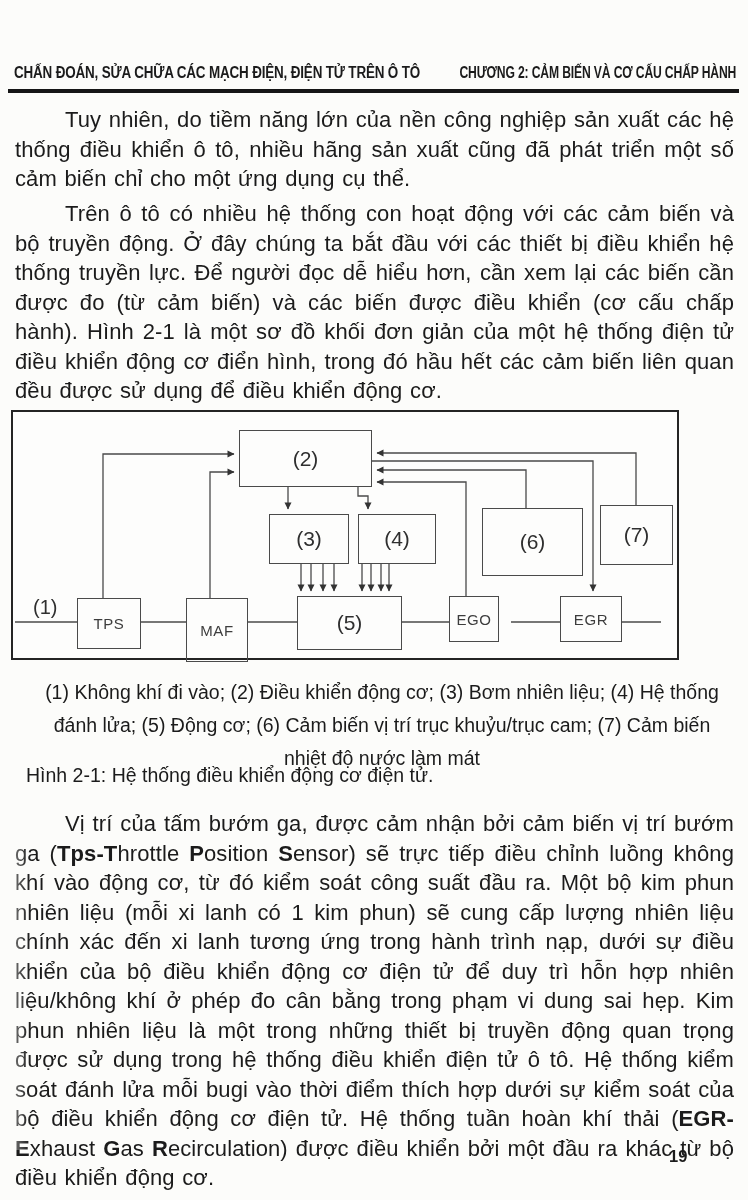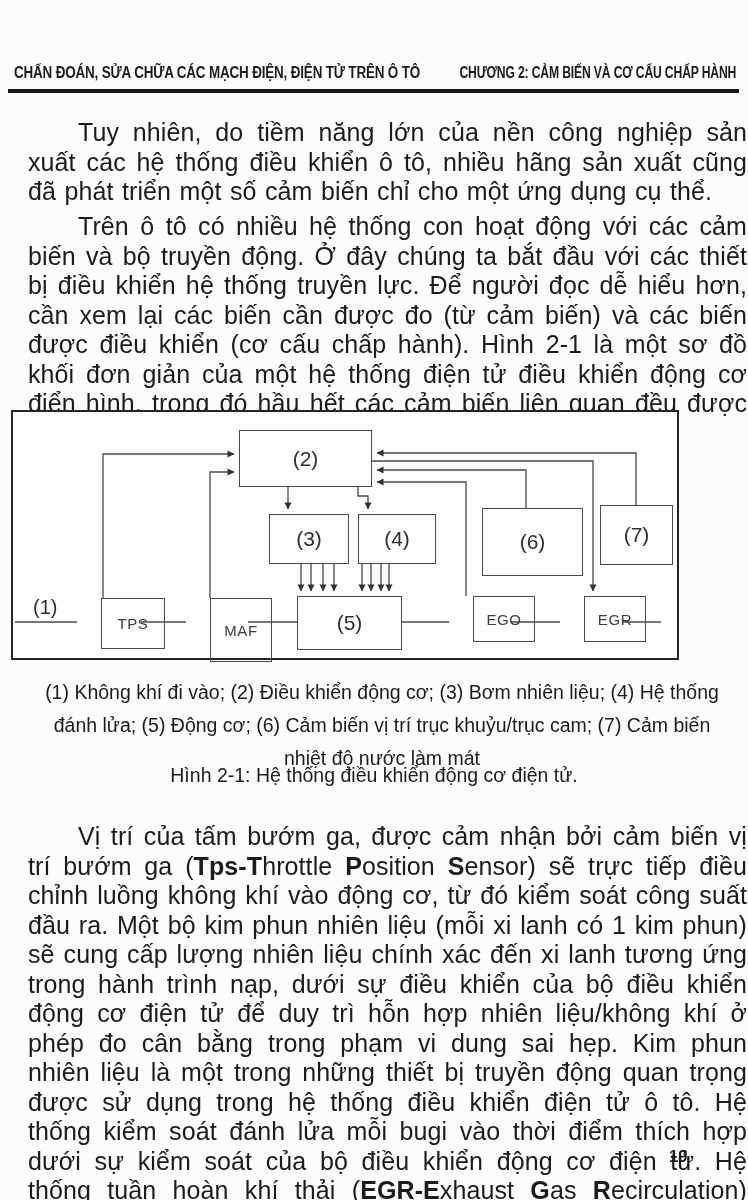--- a/index.html
+++ b/index.html
@@ -18,50 +18,50 @@
     transform:scaleX(.84); transform-origin:0 50%;
   }
   .h-right{
     position:absolute; right:12px; top:64px; font-size:16px; font-weight:700;
     letter-spacing:-.2px; white-space:nowrap;
     transform:scaleX(.76); transform-origin:100% 50%;
   }
   .rule{position:absolute; left:8px; top:89px; width:731px; height:4px; background:var(--rule);}
   
   .para{
-    position:absolute; left:12px; width:719px; margin:16px;
-    font-size:25px; line-height:29.5px; text-align:justify;
+    position:absolute; left:12px; width:719px; margin:3px;
+    font-size:22px; line-height:29.5px; text-align:justify;
     word-spacing:1.4px; letter-spacing:.1px;
   }
   .para b{font-weight:700;}
   .p1{top:102px; text-indent:50px;}
   .p2{top:196px; text-indent:50px;}
   .p3{top:806px; text-indent:50px;}
   
   .diagram{
     position:absolute; left:11px; top:410px; width:668px; height:250px;
     margin:0; box-sizing:border-box; border:2px solid #242424; background:#fdfdfc;
   }
   .diagram svg{position:absolute; left:0; top:0; display:block;}
   .dbox{
     position:absolute; box-sizing:border-box; border:1.5px solid var(--line);
     display:flex; align-items:center; justify-content:center;
     background:transparent; color:#2f2f2f;
   }
   .dbox.num{font-size:21px;}
-  .dbox.abbr{font-size:15px; letter-spacing:.6px; color:#3d3d3d;margin-left:24px;}
+  .dbox.abbr{font-size:15px; letter-spacing:.6px; color:#3d3d3d;}
   .input-label{position:absolute; left:20px; top:184px; font-size:20px; color:#2f2f2f;}
   
   .caption{
     position:absolute; left:26px; top:668px; width:696px; margin:8px;
     text-align:center; font-size:19.5px; line-height:33px;
   }
   .fig-title{
     position:absolute; left:26px; top:764px; width:696px; margin:0;
-    text-align:center; font-size:19.5px;
+    font-size:19.5px;
   }
   .pagenum{position:absolute; left:669px; top:1147px; font-size:16.5px; font-weight:700;}
   
   .fade{
     position:absolute; left:0; top:800px; width:30px; height:350px; pointer-events:none;
     background:linear-gradient(90deg, rgba(252,252,250,.7), rgba(252,252,250,0));
   }
 </style>
 </head>
 <body>
@@ -120,21 +120,21 @@
     <span class="input-label">(1)</span>
 
     <div class="dbox num" style="left:226px;top:18px;width:133px;height:57px;">(2)</div>
     <div class="dbox num" style="left:256px;top:102px;width:80px;height:50px;">(3)</div>
     <div class="dbox num" style="left:345px;top:102px;width:78px;height:50px;">(4)</div>
     <div class="dbox num" style="left:469px;top:96px;width:101px;height:68px;">(6)</div>
     <div class="dbox num" style="left:587px;top:93px;width:73px;height:60px;">(7)</div>
     <div class="dbox abbr" style="left:64px;top:186px;width:64px;height:51px;">TPS</div>
     <div class="dbox abbr" style="left:173px;top:186px;width:62px;height:64px;">MAF</div>
     <div class="dbox num" style="left:284px;top:184px;width:105px;height:54px;">(5)</div>
-    <div class="dbox abbr" style="left:436px;top:184px;width:62px;height:46px;">EGO</div>
+    <div class="dbox abbr" style="left:436px;top:184px;width:50px;height:46px;">EGO</div>
     <div class="dbox abbr" style="left:547px;top:184px;width:62px;height:46px;">EGR</div>
   </figure>
 
   <p class="caption">(1) Không khí đi vào; (2) Điều khiển động cơ; (3) Bơm nhiên liệu; (4) Hệ thống đánh lửa; (5) Động cơ; (6) Cảm biến vị trí trục khuỷu/trục cam; (7) Cảm biến nhiệt độ nước làm mát</p>
   <p class="fig-title">Hình 2-1: Hệ thống điều khiển động cơ điện tử.</p>
 
   <p class="para p3">Vị trí của tấm bướm ga, được cảm nhận bởi cảm biến vị trí bướm ga (<b>Tps-T</b>hrottle <b>P</b>osition <b>S</b>ensor) sẽ trực tiếp điều chỉnh luồng không khí vào động cơ, từ đó kiểm soát công suất đầu ra. Một bộ kim phun nhiên liệu (mỗi xi lanh có 1 kim phun) sẽ cung cấp lượng nhiên liệu chính xác đến xi lanh tương ứng trong hành trình nạp, dưới sự điều khiển của bộ điều khiển động cơ điện tử để duy trì hỗn hợp nhiên liệu/không khí ở phép đo cân bằng trong phạm vi dung sai hẹp. Kim phun nhiên liệu là một trong những thiết bị truyền động quan trọng được sử dụng trong hệ thống điều khiển điện tử ô tô. Hệ thống kiểm soát đánh lửa mỗi bugi vào thời điểm thích hợp dưới sự kiểm soát của bộ điều khiển động cơ điện tử. Hệ thống tuần hoàn khí thải (<b>EGR-E</b>xhaust <b>G</b>as <b>R</b>ecirculation) được điều khiển bởi một đầu ra khác từ bộ điều khiển động cơ.</p>
   <div class="fade"></div>
 
   <div class="pagenum">19</div>

